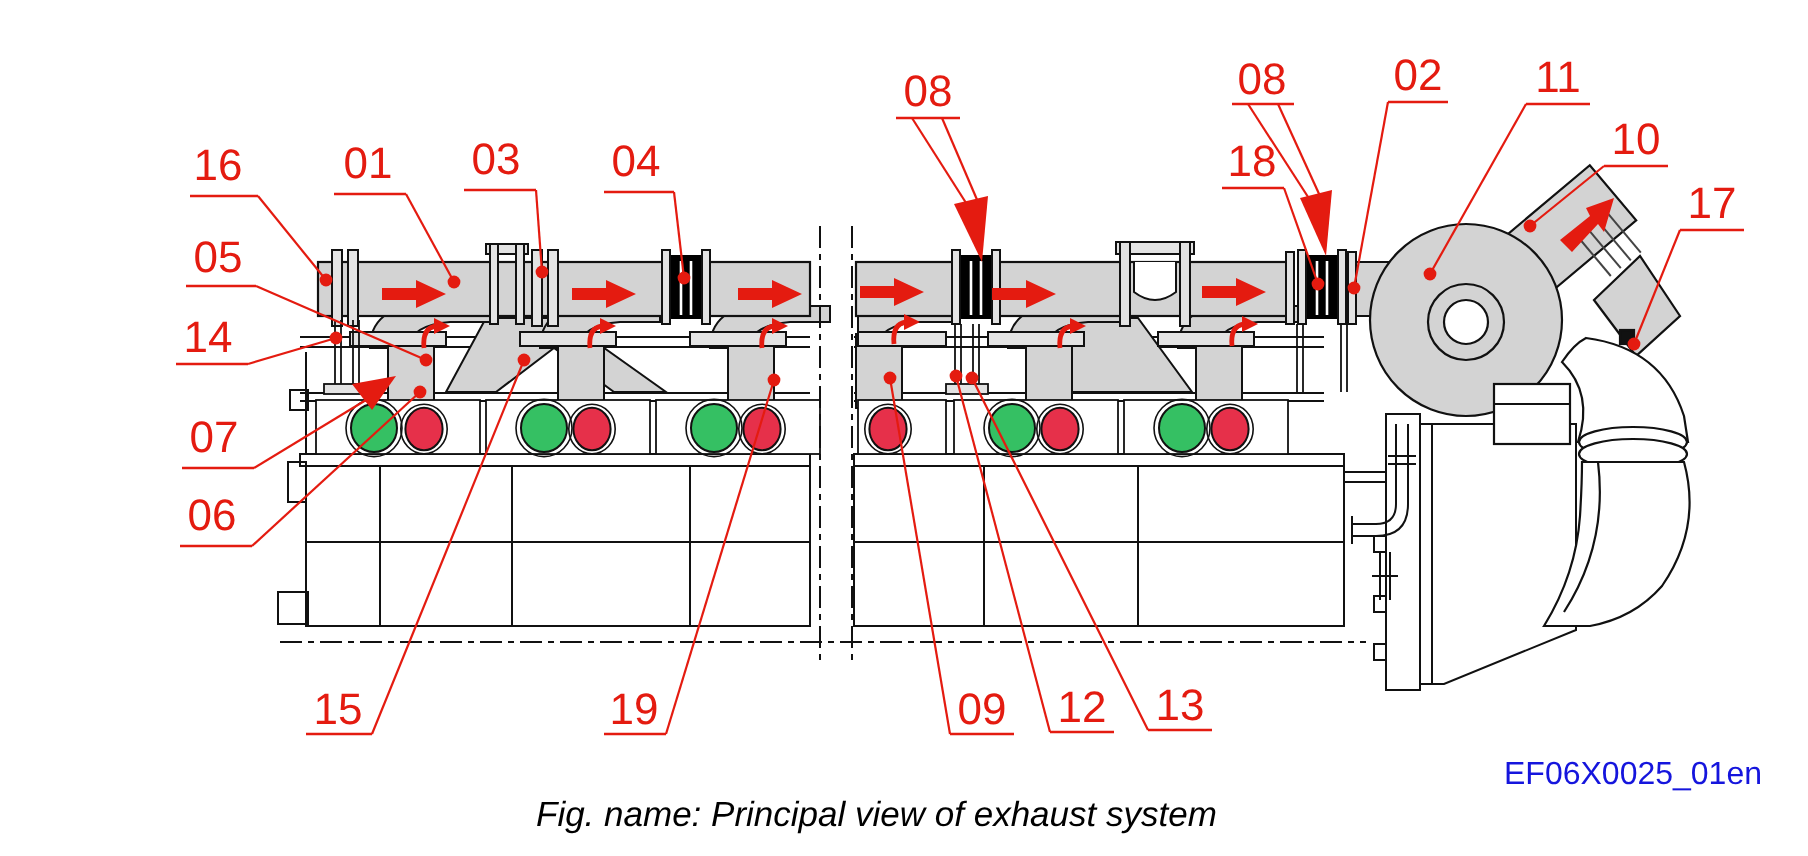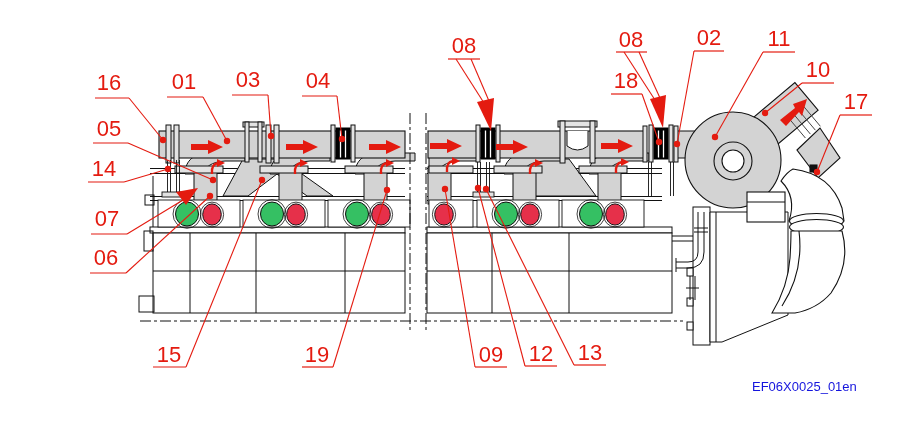--- a/index.html
+++ b/index.html
@@ -1,20 +1,20 @@
 <!DOCTYPE html>
 <html><head>
 <meta charset="utf-8">
 <style>
   html,body{margin:0;padding:0;background:#fff;}
   .wrap{position:relative;width:904px;height:428px;background:#ffffff;overflow:hidden;
         font-family:"Liberation Sans",sans-serif;}
   .wrap svg{position:absolute;left:0;top:0;}
   .caption{position:absolute;left:268px;top:397px;font-size:17.5px;font-style:italic;color:#000;white-space:nowrap;}
-  .code{position:absolute;left:752px;top:379px;font-size:13px;font-weight:400;white-space:nowrap;}
+  .code{position:absolute;left:752px;top:379px;font-size:16px;font-weight:400;white-space:nowrap;}
   text{user-select:none;}
 </style>
 </head>
 <body>
 
 <div class="wrap">
 
 <svg viewBox="0 0 904 428" width="904" height="428">
 
   <g stroke="#111" stroke-width="1" fill="none">
@@ -366,15 +366,16 @@
         </g>
         <g>
           <text x="856" y="109" text-anchor="middle" fill="#e41b10" font-size="22" font-family="'Liberation Sans',sans-serif">17</text>
           <line x1="840" y1="115" x2="872" y2="115" stroke="#e41b10" stroke-width="1.2"></line>
           <polyline points="840,115 817,172" fill="none" stroke="#e41b10" stroke-width="1.1"></polyline>
           <circle cx="817" cy="172" r="3.2" fill="#e41b10"></circle>
         </g>
       </g>
 </svg>
 
+<div class="caption">Fig. name: Principal view of exhaust system</div>
 <div class="code" style="color: rgb(21, 21, 221);">EF06X0025_01en</div>
 
 </div>
 
 </body></html>

